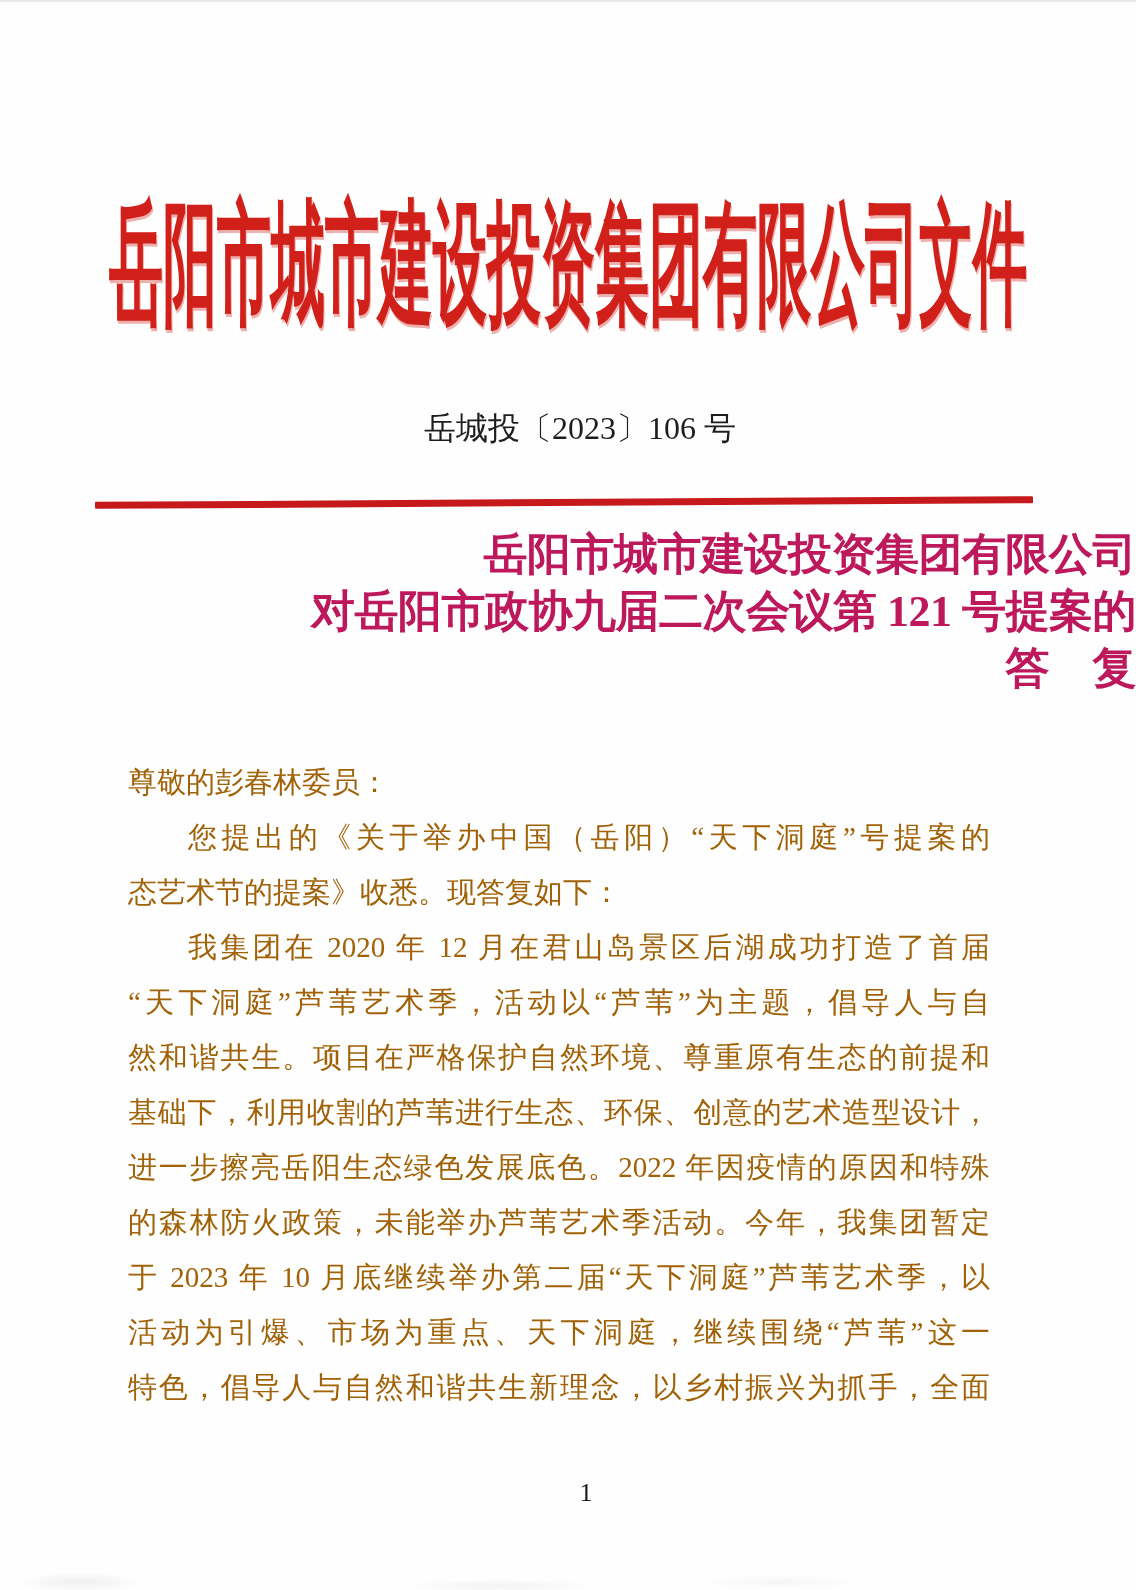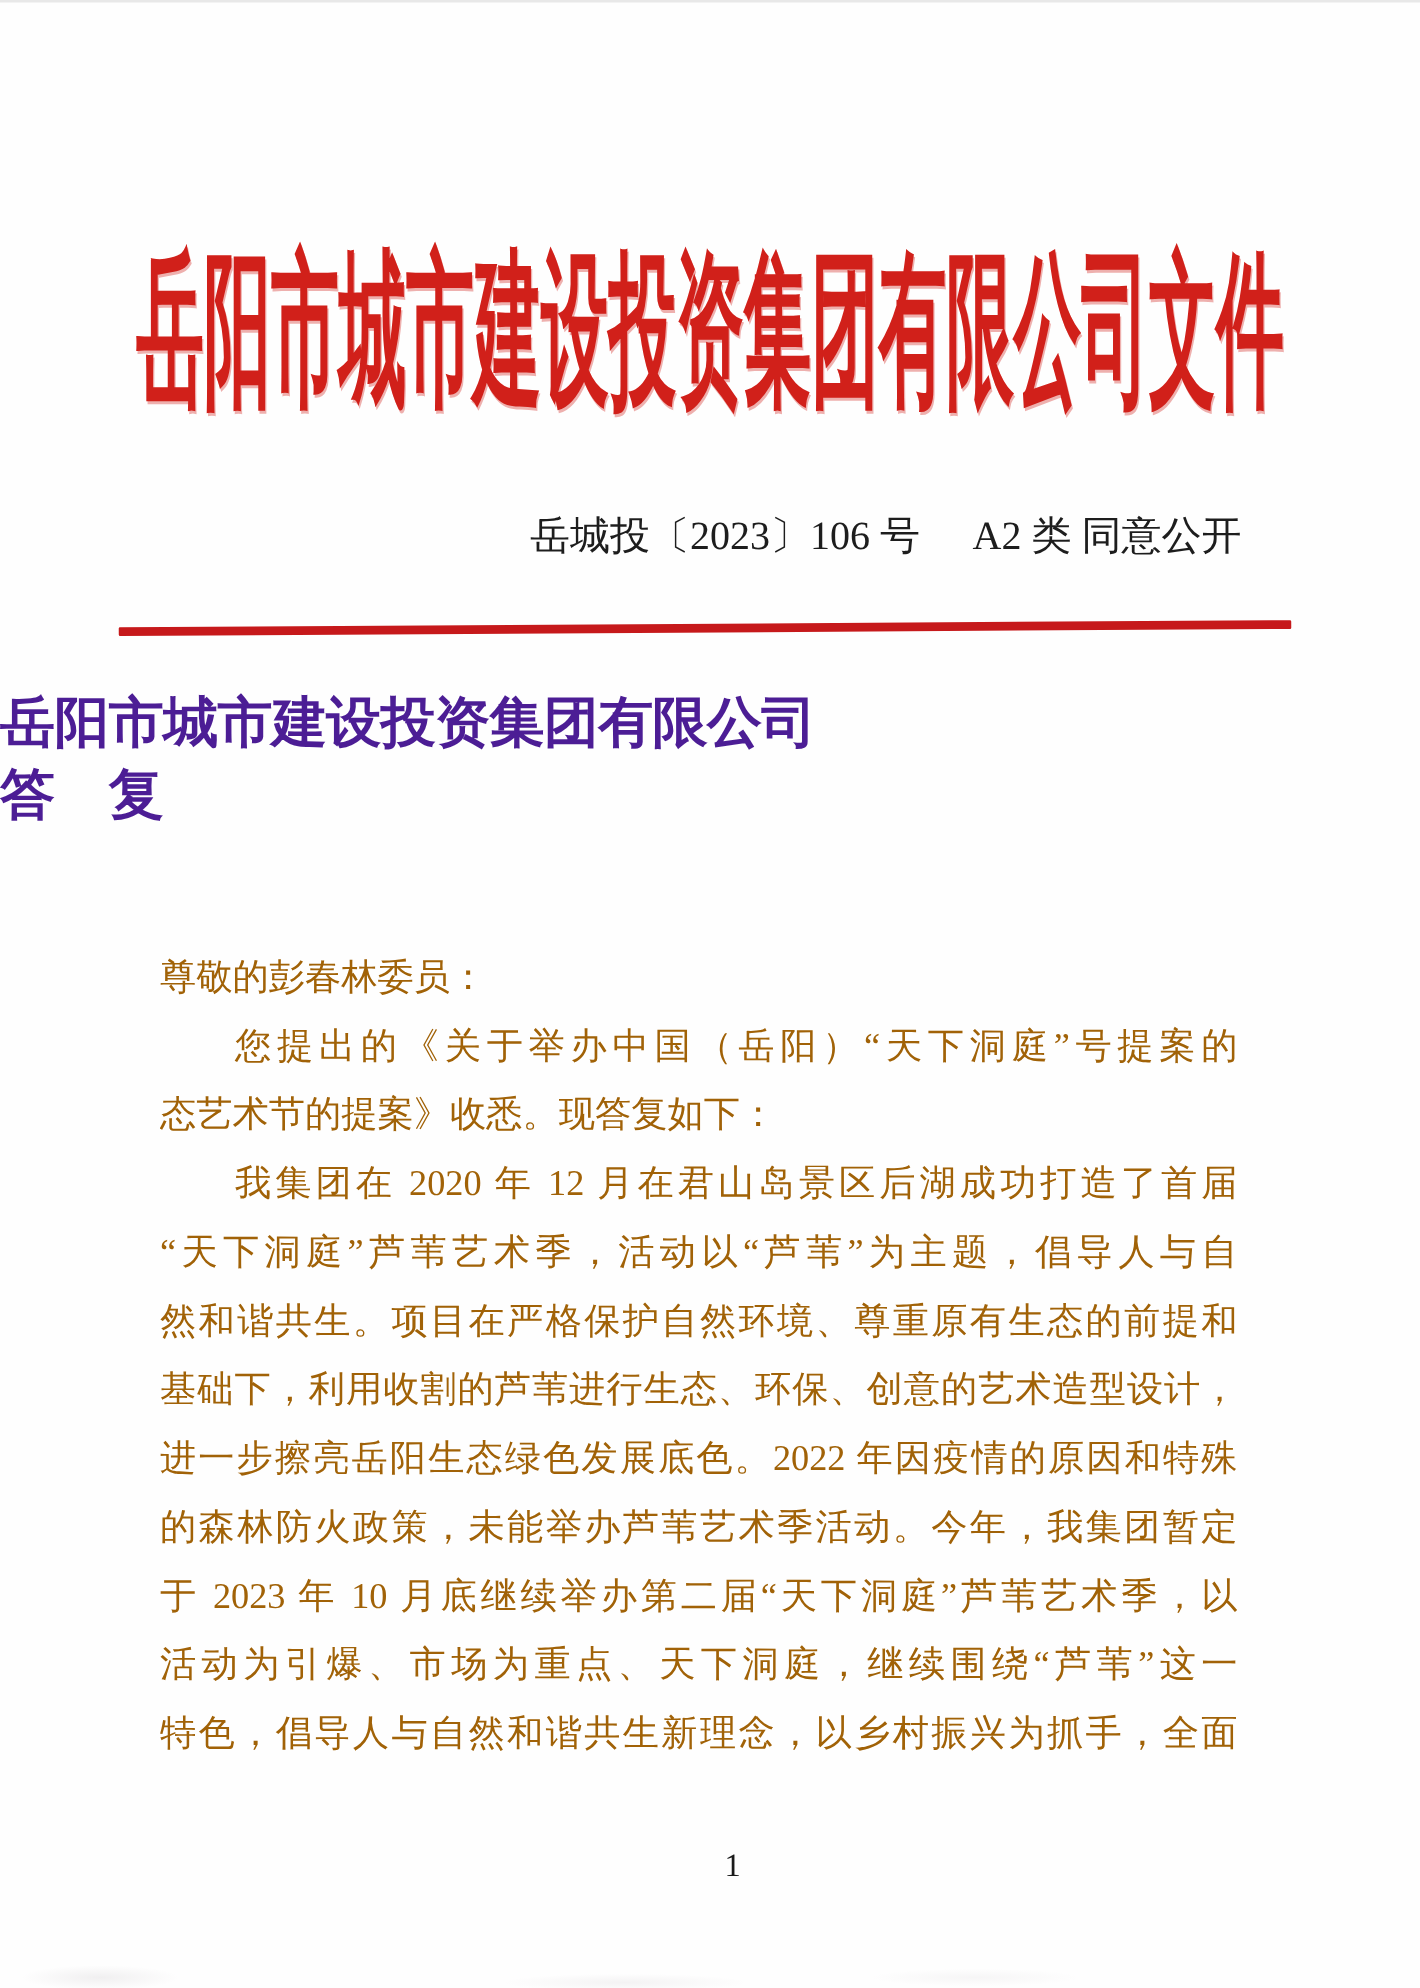--- a/index.html
+++ b/index.html
@@ -62,28 +62,28 @@
     top: 497px; left: 95px;
     width: 938px; height: 7px;
     background: #c6191b;
     transform: rotate(-0.35deg);
     border-radius: 1px;
   }
 
   
   .doc-title {
     position: absolute;
-    top: 548px; left: 0;
+    top: 524px; left: 0;
     width: 100%;
-    text-align: left;
+    text-align: right;
     font-weight: bold;
     font-size: 44px;
     letter-spacing: -0.5px;
     line-height: 57px;
-    color: #4c1d95;
+    color: #be185d;
   }
 
   
   .doc-body {
     position: absolute;
     top: 753px; left: 128px;
     width: 862px;
     font-size: 29px;
     line-height: 55px;
     color: #a16207;
@@ -113,27 +113,27 @@
 <body>
 
 <div class="page">
 
   <div class="red-header">
     <span class="red-header-text">岳阳市城市建设投资集团有限公司文件</span>
   </div>
 
   <div class="doc-meta">
     <span>岳城投〔2023〕106 号</span>
-    <span>A2 类 同意公开</span>
   </div>
 
   <div class="red-rule"></div>
 
   <div class="doc-title">
     <div>岳阳市城市建设投资集团有限公司</div>
+    <div>对岳阳市政协九届二次会议第 121 号提案的</div>
     <div>答　复</div>
   </div>
 
   <div class="doc-body">
     <div class="line">尊敬的彭春林委员：</div>
     <div class="line indent fill">您提出的《关于举办中国（岳阳）“天下洞庭”号提案的</div>
     <div class="line">态艺术节的提案》收悉。现答复如下：</div>
     <div class="line indent fill">我集团在 2020 年 12 月在君山岛景区后湖成功打造了首届</div>
     <div class="line fill">“天下洞庭”芦苇艺术季，活动以“芦苇”为主题，倡导人与自</div>
     <div class="line fill">然和谐共生。项目在严格保护自然环境、尊重原有生态的前提和</div>

